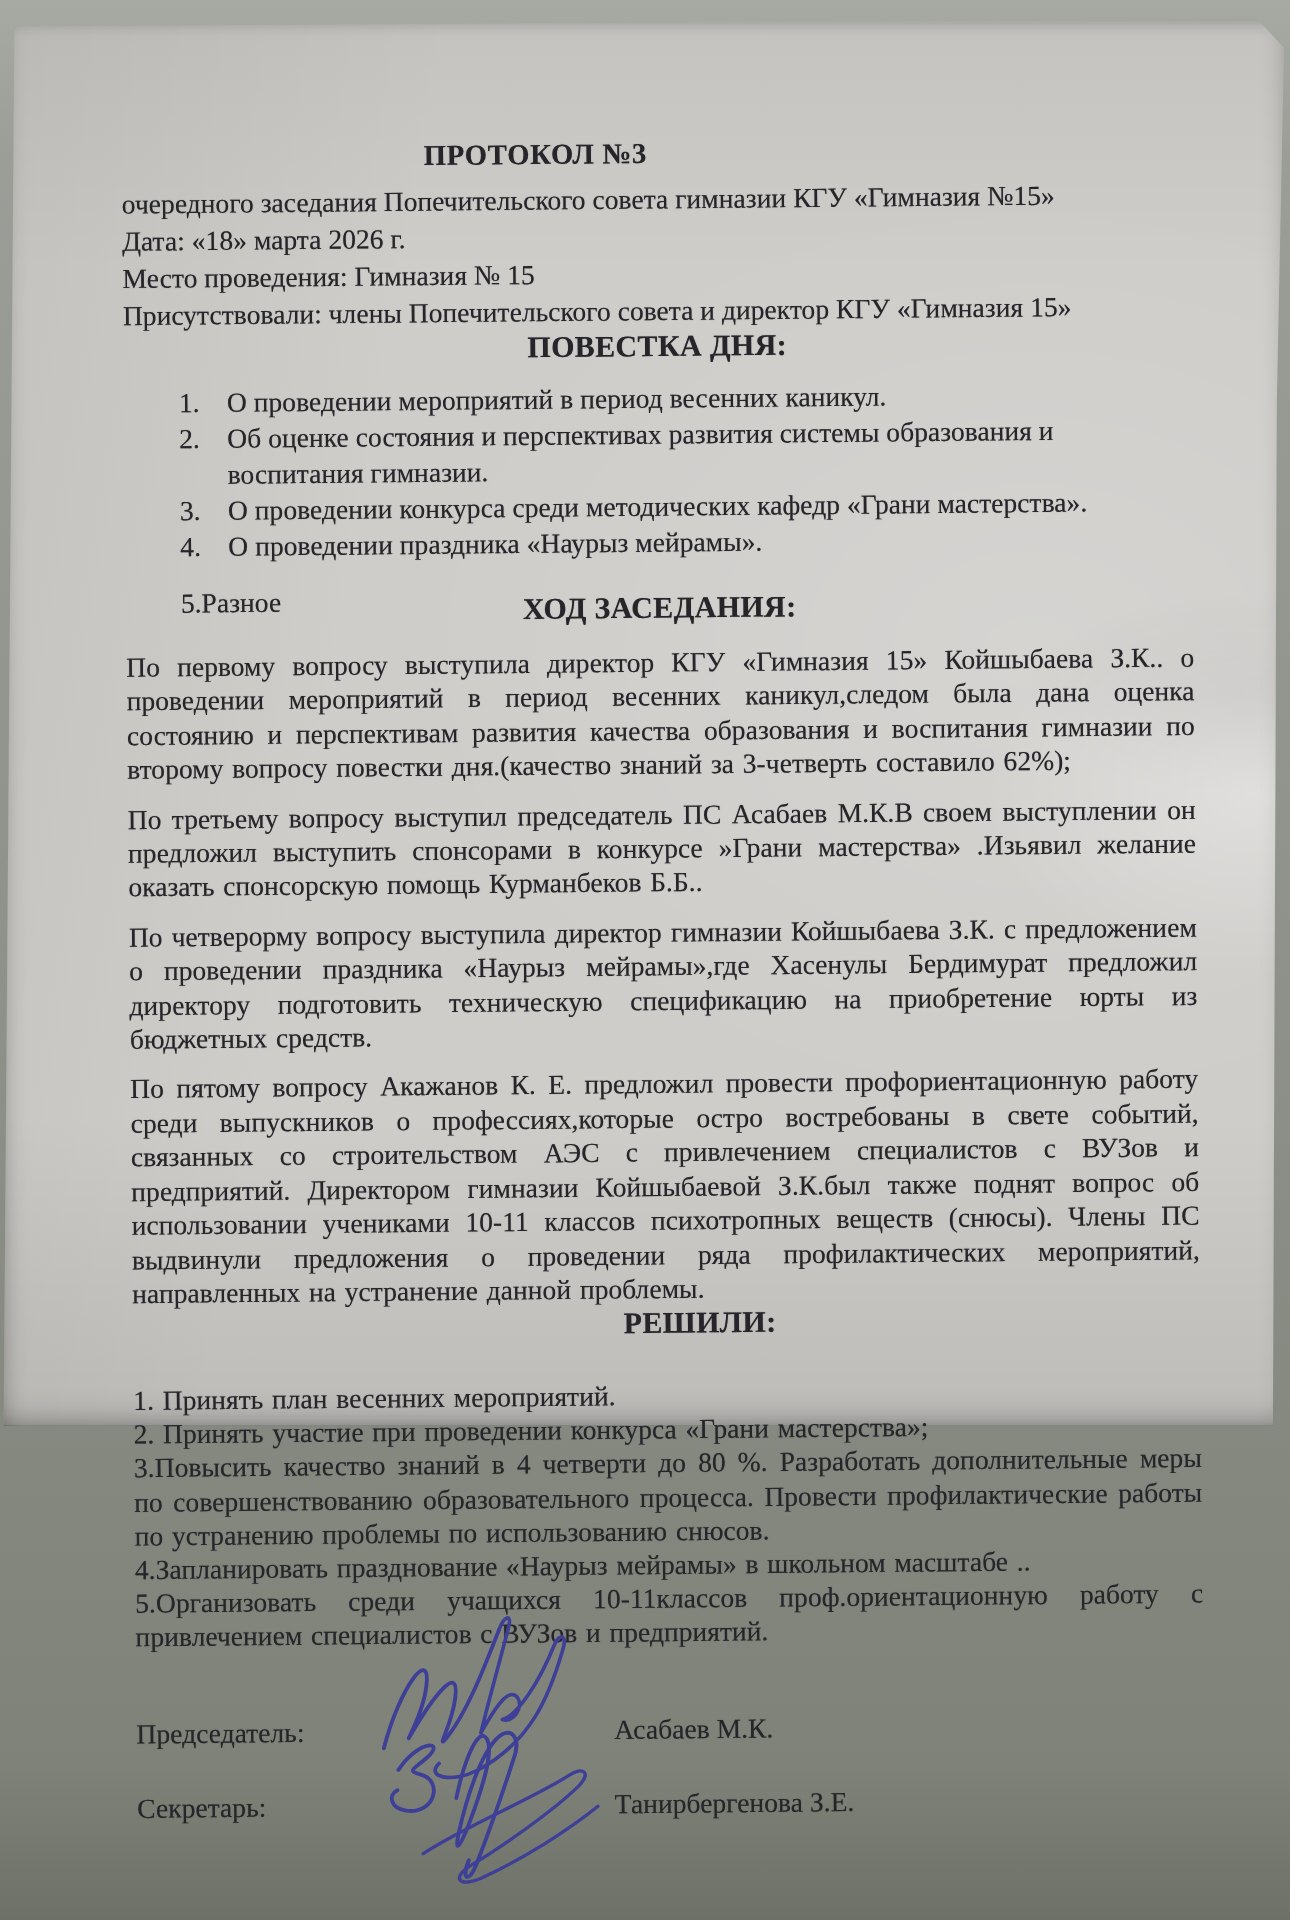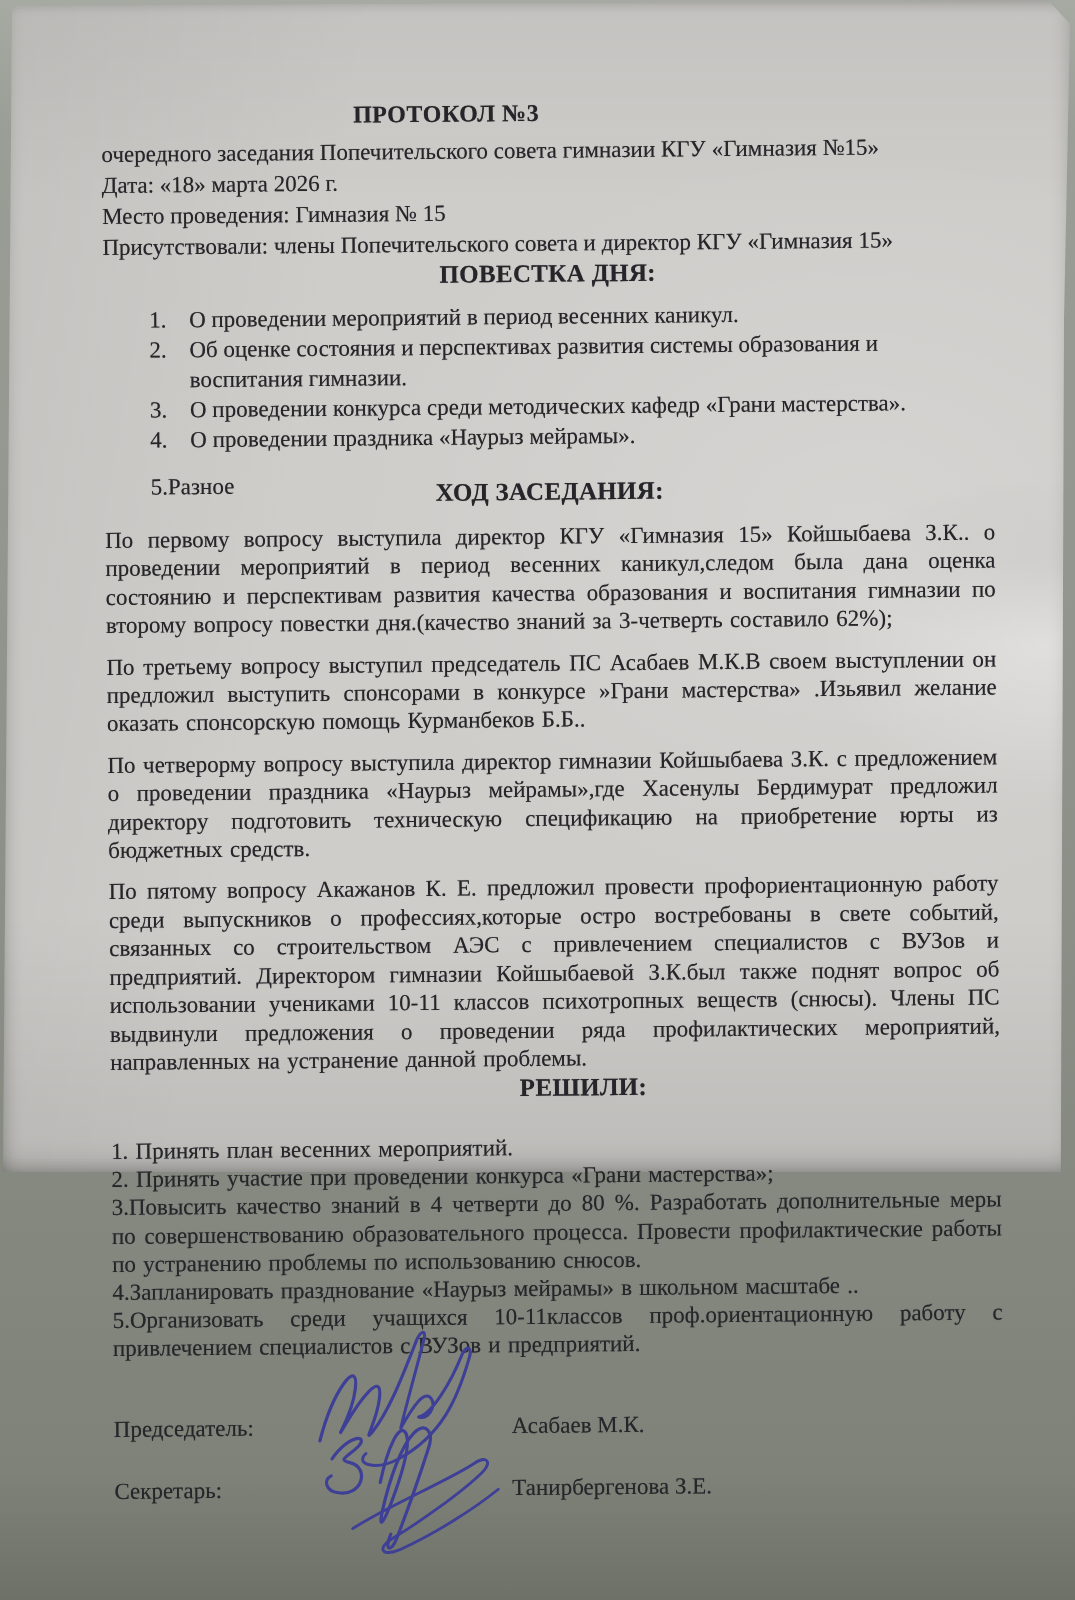--- a/index.html
+++ b/index.html
@@ -6,21 +6,21 @@
   body{
     width:1075px;height:1600px;overflow:hidden;
     font-family:"Liberation Serif","DejaVu Serif",serif;
     background:#878b82;
   }
   .scene{
     position:relative;width:1075px;height:1600px;
     background:linear-gradient(180deg,#a6aaa2 0%,#9a9e96 8%,#8d9088 55%,#7f8279 92%,#6e7168 100%);
   }
   .paper{
-    position:absolute;left:0;top:0;width:1075px;height:1172px;
+    position:absolute;left:0;top:16px;width:1075px;height:1172px;
     clip-path:polygon(12px 6px,1048px 0px,1070px 24px,1064px 320px,1060px 1380px,1068px 1500px,1062px 1547px,420px 1572px,2px 1592px,0px 1560px);
     background:
       radial-gradient(ellipse 320px 220px at 97% 55%, rgba(255,255,255,0.30), rgba(255,255,255,0) 70%),
       radial-gradient(ellipse 700px 520px at 80% 45%, rgba(255,255,255,0.14), rgba(255,255,255,0) 75%),
       radial-gradient(ellipse 260px 120px at 96% 48%, rgba(0,0,0,0.06), rgba(0,0,0,0) 70%),
       linear-gradient(100deg, rgba(0,0,0,0.055), rgba(0,0,0,0) 30%),
       linear-gradient(180deg, rgba(0,0,0,0.05) 0%, rgba(0,0,0,0) 18%, rgba(0,0,0,0) 78%, rgba(0,0,0,0.085) 100%),
       var(--paper,#cecdca);
     box-shadow:
       inset 12px 0 20px -10px rgba(0,0,0,0.28),

